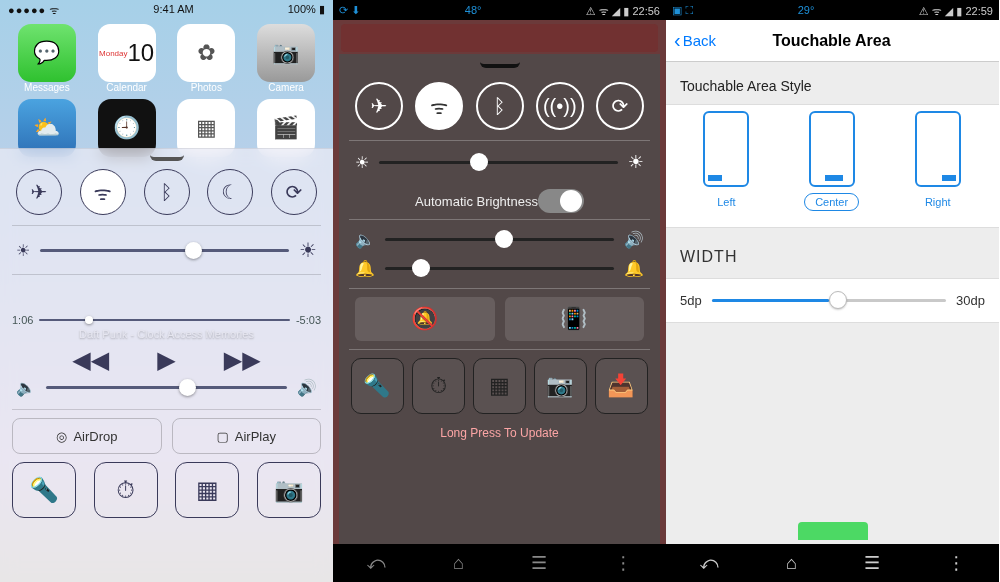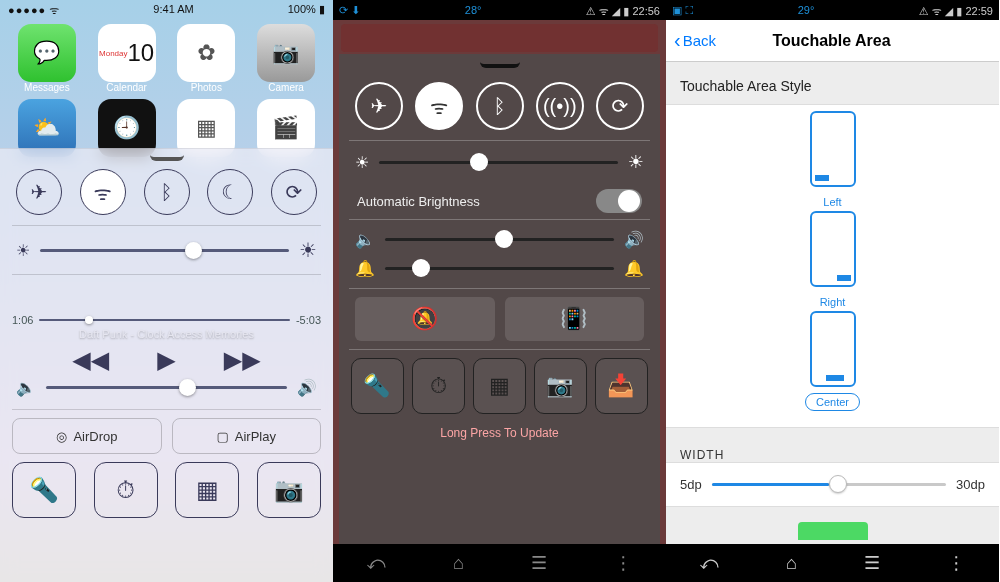--- a/index.html
+++ b/index.html
@@ -40,48 +40,48 @@
 .bgbar { height:28px; background:rgba(120,40,40,.5); margin:4px 8px; border-radius:4px; }
 .sheet2 { position:absolute; left:6px; right:6px; top:54px; bottom:38px; background:rgba(80,74,74,.92); color:#fff; padding:8px 10px; display:flex; flex-direction:column; }
 .grabber2 { width:40px; height:6px; border-bottom:4px solid #111; border-radius:0 0 12px 12px; margin:0 auto 10px; }
 .togglerow2 { display:flex; justify-content:space-between; padding:4px 6px 10px; }
 .tog2 { width:48px; height:48px; border:2px solid #fff; border-radius:50%; display:flex; align-items:center; justify-content:center; font-size:20px; color:#fff; }
 .tog2.on { background:#fff; color:#333; }
 .line2 { height:1px; background:rgba(255,255,255,.25); }
 .row2 { display:flex; align-items:center; gap:10px; padding:10px 6px; }
 .track2 { flex:1; height:3px; background:#222; border-radius:2px; position:relative; }
 .knob2 { position:absolute; top:-8px; width:18px; height:18px; background:#fff; border-radius:50%; }
-.autob { display:flex; align-items:center; justify-content:space-between; padding:6px 8px; font-size:13px; color:#eee; }
+.autob { display:flex; align-items:center; justify-content:center; padding:6px 8px; font-size:13px; color:#eee; }
 .switch { width:46px; height:24px; background:#888; border-radius:12px; position:relative; }
 .switch .kn { position:absolute; top:1px; right:2px; width:22px; height:22px; background:#fff; border-radius:50%; }
 .modes { display:flex; gap:10px; padding:8px 6px; }
 .modebtn { flex:1; height:44px; background:rgba(255,255,255,.12); border-radius:6px; display:flex; align-items:center; justify-content:center; font-size:22px; }
 .shortcuts2 { display:flex; gap:8px; padding:8px 2px; }
 .sc2 { flex:1; height:56px; border:1.5px solid #222; border-radius:10px; display:flex; align-items:center; justify-content:center; font-size:22px; color:#222; background:rgba(255,255,255,.05);}
 .hint { text-align:center; font-size:12px; color:#fca5a5; padding:4px 0; }
 .nav2 { position:absolute; left:0; right:0; bottom:0; height:38px; background:#000; display:flex; justify-content:space-around; align-items:center; color:#888; font-size:18px; }
 
 
 .p3 { background:#ededed; }
 .status3 { height:20px; background:#000; color:#1e90d8; font-size:11px; display:flex; justify-content:space-between; align-items:center; padding:0 6px; }
 .status3 .r { color:#ccc; }
 .header3 { height:42px; background:#fff; display:flex; align-items:center; border-bottom:1px solid #ccc; }
 .back { color:#007aff; font-size:15px; padding:0 8px; display:flex; align-items:center; gap:2px; }
 .title3 { flex:1; text-align:center; font-size:16px; font-weight:600; padding-right:60px; }
 .section { padding:16px 14px 10px; font-size:14px; color:#222; }
-.cards { display:flex; justify-content:space-around; padding:6px 10px 16px; background:#fff; border-top:1px solid #ddd; border-bottom:1px solid #ddd;flex-direction:column; }
+.cards { display:flex; justify-content:space-around; padding:6px 10px 16px; background:#fff; border-top:1px solid #ddd; border-bottom:1px solid #ddd; }
 .cardcol { display:flex; flex-direction:column; align-items:center; gap:6px; }
 .phoneicon { width:46px; height:76px; border:2px solid #1e88e5; border-radius:6px; position:relative; }
 .phoneicon .bar { position:absolute; bottom:4px; height:6px; background:#1e88e5; }
 .bar.l { left:3px; width:14px; }
 .bar.c { left:14px; width:18px; }
 .bar.r { right:3px; width:14px; }
 .chip { font-size:11px; color:#1e88e5; padding:2px 10px; border:1px solid transparent; border-radius:10px; }
 .chip.sel { border-color:#1e88e5; }
-.grouplabel { padding:20px 14px 0; font-size:12px; letter-spacing:1px; color:#333; }
+.grouplabel { padding:20px 14px 12px; font-size:16px; letter-spacing:1px; color:#333; }
 .sliderrow { background:#fff; border-top:1px solid #ddd; border-bottom:1px solid #ddd; padding:14px 14px; display:flex; align-items:center; gap:10px; font-size:13px; color:#333; }
 .btrack { flex:1; height:3px; background:#c9c9c9; border-radius:2px; position:relative; }
 .btrack .fill { position:absolute; left:0; top:0; bottom:0; background:#1e88e5; border-radius:2px; }
 .btrack .bk { position:absolute; top:-8px; width:18px; height:18px; background:#fff; border:1px solid #bbb; border-radius:50%; box-shadow:0 1px 2px rgba(0,0,0,.2); }
 .preview { position:absolute; left:50%; bottom:42px; transform:translateX(-50%); width:70px; height:18px; background:#4cd964; border-radius:4px 4px 0 0; }
 .nav3 { position:absolute; left:0; right:0; bottom:0; height:38px; background:#000; display:flex; justify-content:space-around; align-items:center; color:#ccc; font-size:18px; }
 </style>
 </head>
 <body>
 
@@ -91,21 +91,21 @@
     <span>9:41 AM</span>
     <span><span>100%</span> ▮</span>
   </div>
   <div class="apps">
 
   <div class="app">
         <div class="tile" style="background: linear-gradient(rgb(111, 227, 111), rgb(47, 193, 47));">💬</div>
         <span>Messages</span>
       </div>
       <div class="app">
-        <div class="tile" style="background: rgb(255, 255, 255);">
+        <div class="tile" style="background: rgb(255, 255, 255); border-radius: 12px;">
           <div style="font-size:8px;color:#d33">Monday</div>
           <div style="font-size:24px;font-weight:300;color:#111">10</div>
         </div>
         <span>Calendar</span>
       </div>
       <div class="app">
         <div class="tile" style="background: rgb(255, 255, 255);">✿</div>
         <span>Photos</span>
       </div>
       <div class="app">
@@ -185,21 +185,21 @@
         <div class="sc">⏱</div>
         <div class="sc">▦</div>
         <div class="sc">📷</div>
       </div>
   </div>
 </div>
 
 <div class="phone p2">
   <div class="status2">
     <span>⟳  ⬇</span>
-    <span>28°</span>
+    <span>48°</span>
     <span class="r">⚠ ᯤ ◢ ▮ <span>22:56</span></span>
   </div>
   <div class="bgbar"></div>
   <div class="sheet2">
     <div class="grabber2"></div>
     <div class="togglerow2">
         <div class="tog2">✈︎</div>
         <div class="tog2 on">ᯤ</div>
         <div class="tog2">ᛒ</div>
         <div class="tog2">((•))</div>
@@ -277,29 +277,29 @@
   <div class="section">Touchable Area Style</div>
   <div class="cards">
       <div class="cardcol">
         <div class="phoneicon">
           <div class="bar l"></div>
         </div>
         <div class="chip">Left</div>
       </div>
       <div class="cardcol">
         <div class="phoneicon">
-          <div class="bar r"></div>
-        </div>
-        <div class="chip">Right</div>
+          <div class="bar c"></div>
+        </div>
+        <div class="chip sel">Center</div>
       </div>
       <div class="cardcol">
         <div class="phoneicon">
-          <div class="bar c"></div>
-        </div>
-        <div class="chip sel">Center</div>
+          <div class="bar r"></div>
+        </div>
+        <div class="chip">Right</div>
       </div>
     </div>
   <div class="grouplabel">WIDTH</div>
   <div class="sliderrow">
     <span>5dp</span>
     <div class="btrack">
         <div class="fill" style="width:50%"></div>
         <div class="bk" style="left:50%"></div>
       </div>
     <span>30dp</span>

